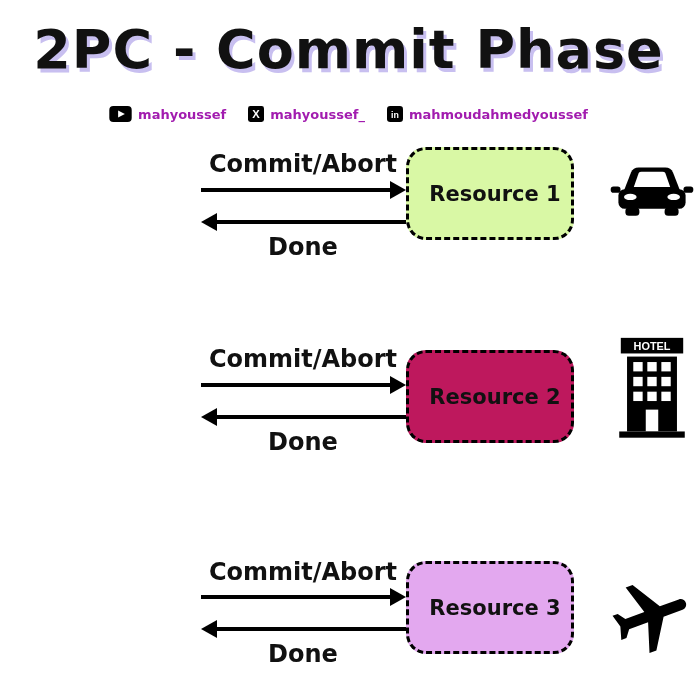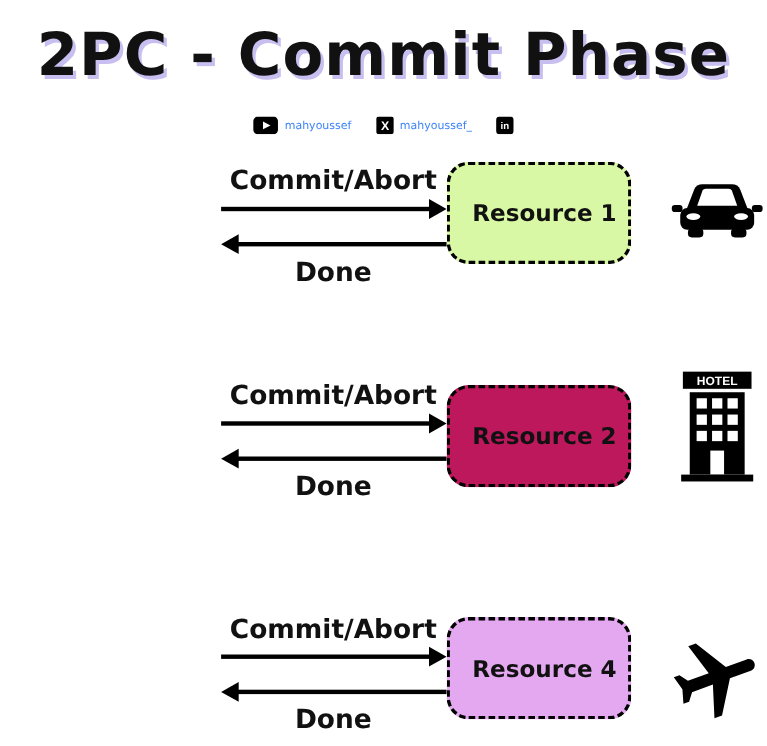--- a/index.html
+++ b/index.html
@@ -12,21 +12,21 @@
     position:absolute; top:18px; left:0; width:100%;
     text-align:center; font-size:54px; font-weight:800;
     letter-spacing:1px; color:#111;
     text-shadow:3px 4px 0 #c8bff0;
   }
   .social-row {
     position:absolute; top:106px; left:0; width:100%;
     display:flex; justify-content:center; align-items:center; gap:22px;
   }
   .social-item { display:flex; align-items:center; gap:6px; }
-  .social-item .handle { font-size:10px; font-weight:normal; color:#3b82f6; }
+  .social-item .handle { font-size:13px; font-weight:bold; color:#a21caf; }
   .social-item svg { display:block; }
 
   .coordinator {
     position:absolute; left:18px; top:143px; width:183px; height:530px;
     border:3.5px solid #000; border-radius:24px;
     display:flex; align-items:center; justify-content:center;
     font-size:25px; font-weight:bold; color:#111;
     box-sizing:border-box;
   }
   .resource {
@@ -93,20 +93,21 @@
       </span>
       <span class="handle">mahyoussef_</span>
     </div>
     <div class="social-item">
       <span>
         <svg width="16" height="16" viewBox="0 0 20 20">
             <rect width="20" height="20" rx="4" fill="#000"></rect>
             <text x="10" y="14.5" font-size="11" font-weight="bold" fill="#fff" text-anchor="middle" font-family="sans-serif">in</text>
           </svg>
       </span>
+      <span class="handle">mahmoudahmedyoussef</span>
     </div>
   </div>
 
 
   <div class="msg-label g1-req">Commit/Abort</div>
   <div class="arrow right g1-ar"></div>
   <div class="arrow left g1-al"></div>
   <div class="msg-label g1-done">Done</div>
 
   <div class="msg-label g2-req">Commit/Abort</div>
@@ -119,21 +120,21 @@
   <div class="arrow left g3-al"></div>
   <div class="msg-label g3-done">Done</div>
 
   <div class="resource r1" style="background: rgb(217, 248, 165);">
     <span>Resource 1</span>
   </div>
   <div class="resource r2" style="background: #be185d;">
     <span>Resource 2</span>
   </div>
   <div class="resource r3" style="background: rgb(227, 168, 239);">
-    <span>Resource 4</span>
+    <span>Resource 3</span>
   </div>
 
   <div class="side-icon car-icon">
     <svg width="84" height="70" viewBox="0 0 120 80" fill="#000">
       <rect x="1" y="32" width="14" height="9" rx="4"></rect>
       <rect x="105" y="32" width="14" height="9" rx="4"></rect>
       <path d="M20 38 L30 12 Q33 5 41 5 L79 5 Q87 5 90 12 L100 38 Z"></path>
       <path d="M34 33 L41 13 Q42 11 45 11 L75 11 Q78 11 79 13 L86 33 Z" fill="#fff"></path>
       <rect x="12" y="36" width="96" height="28" rx="9"></rect>
       <rect x="22" y="62" width="20" height="12" rx="5"></rect>

